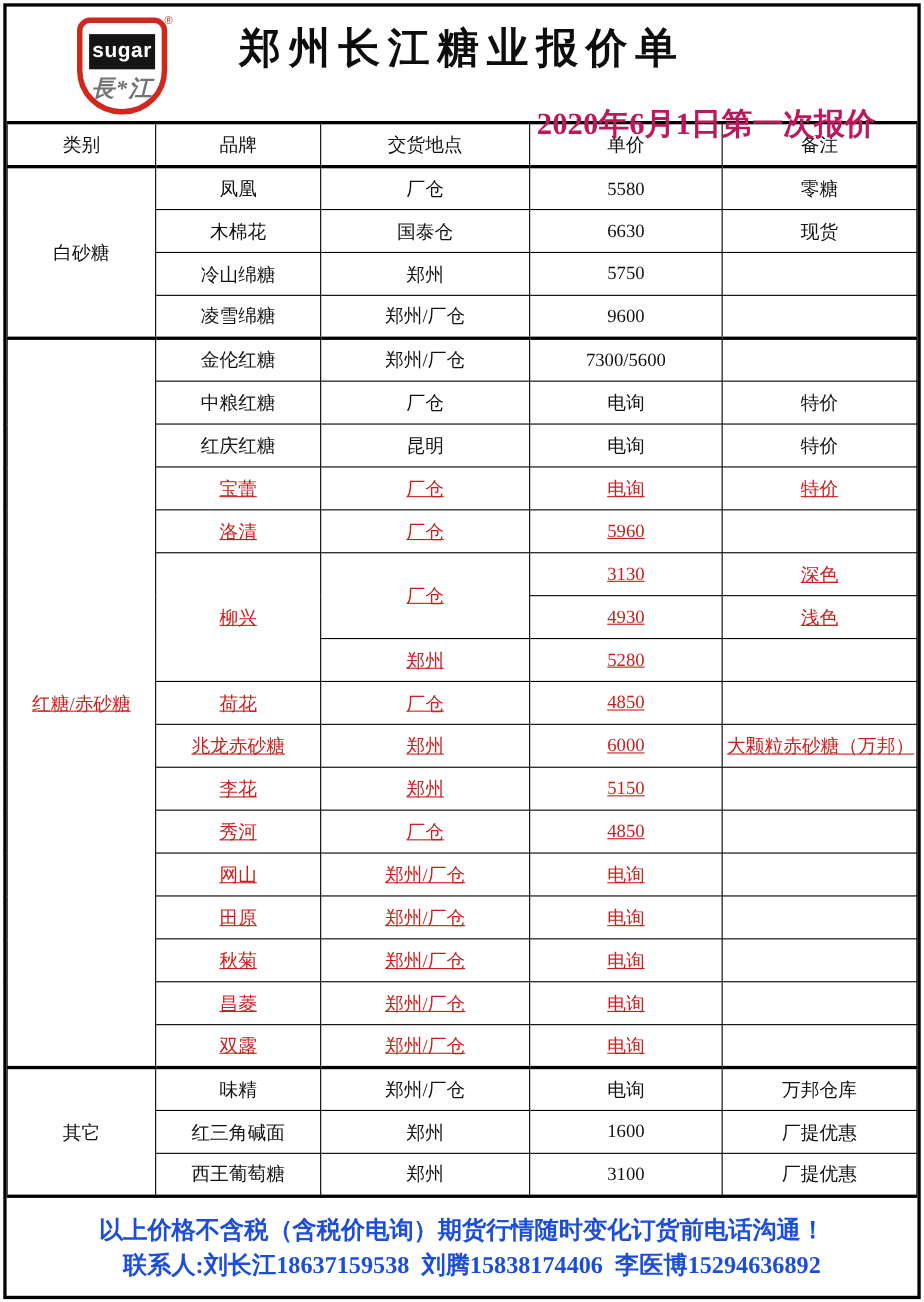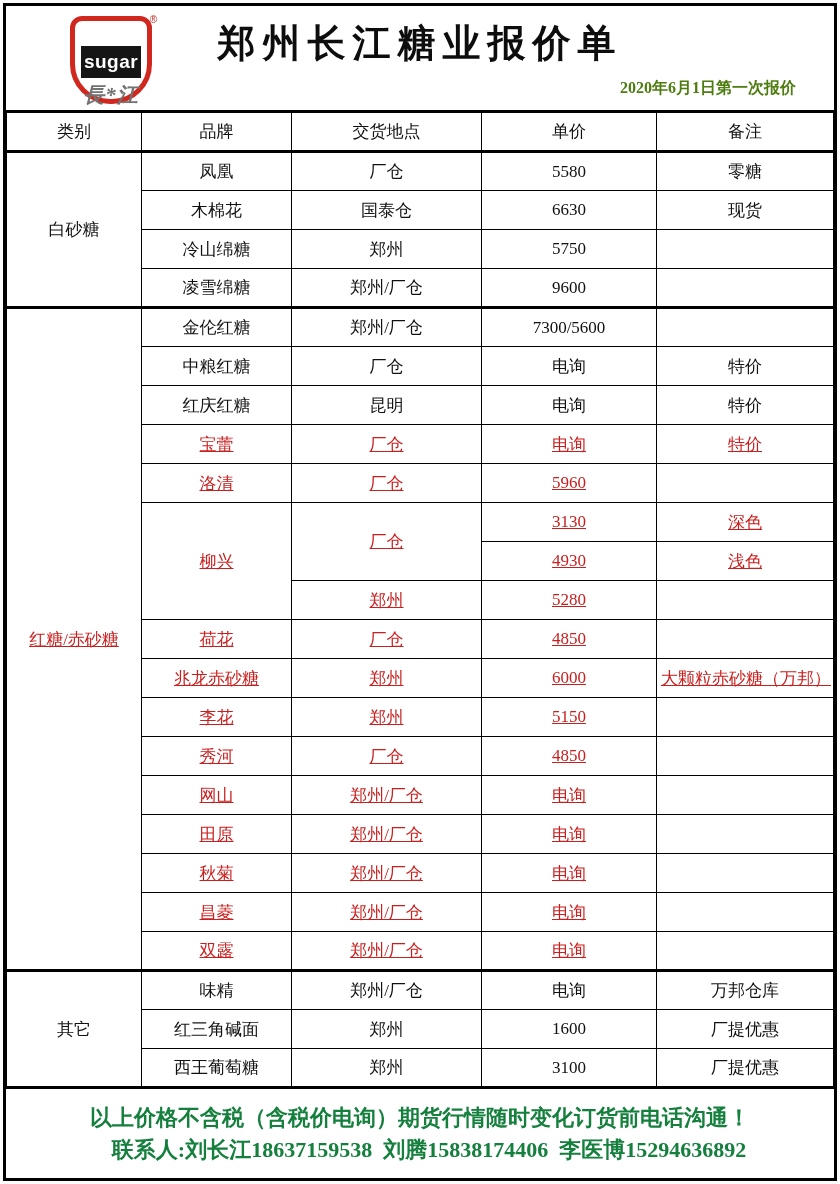--- a/index.html
+++ b/index.html
@@ -24,59 +24,59 @@
   .logo{
     position:absolute;left:64px;top:10px;
     width:72px;height:78px;
     border:5px solid var(--logo-red);
     border-radius:12px 12px 40px 40px;
     background:#fff;
   }
   .logo-reg{position:absolute;right:-10px;top:-7px;color:var(--logo-red);
     font-size:10px;font-family:"Liberation Sans",sans-serif;}
   .logo-black{
-    margin:25px auto 0;width:60px;height:32px;background:#151515;
+    margin:10px auto 0;width:60px;height:32px;background:#151515;
     display:flex;align-items:center;justify-content:center;
     color:#fff;font-family:"Liberation Sans",sans-serif;
     font-weight:bold;font-size:19px;letter-spacing:0.5px;
   }
   .logo-cn{
     text-align:center;margin-top:3px;
     font-size:21px;font-weight:bold;font-style:italic;
     color:#737373;letter-spacing:1px;
   }
   .title{
     margin:0;padding-top:12px;text-align:center;
     font-size:38px;font-weight:bold;letter-spacing:7px;
     color:#0d0d0d;white-space:nowrap;
   }
   .dateline{
-    position:absolute;right:38px;top:72px;
-    font-size:16px;font-weight:bold;color:#4d7c0f;white-space:nowrap;
+    position:absolute;right:38px;top:88px;
+    font-size:28px;font-weight:bold;color:#be185d;white-space:nowrap;
   }
   
   table.price{
     border-collapse:collapse;table-layout:fixed;width:100%;flex:none;
     border-top:3px solid var(--border-black);
     border-bottom:3px solid var(--border-black);
   }
   table.price td,table.price th{
     border:1.5px solid var(--border-black);
     text-align:center;vertical-align:middle;
     font-size:17px;font-weight:normal;
     padding:0 4px;overflow:hidden;white-space:nowrap;
   }
   table.price tr{height:39px;}
   table.price tr.head{height:40px;}
   tr.sec>td{border-top:3px solid var(--border-black);}
   .red, tr.redrow>td{color:var(--red-text);text-decoration:underline;}
   
   .ftr{
     flex:1;display:flex;flex-direction:column;justify-content:center;
-    text-align:center;font-weight:bold;color:#15803d;
+    text-align:center;font-weight:bold;color:#1d4ed8;
   }
   .ftr .l1{font-size:22px;line-height:1.45;white-space:pre-wrap;}
   .ftr .l2{font-size:22px;line-height:1.45;white-space:pre-wrap;margin-left:18px;}
 </style>
 </head>
 <body>
 
 <div class="page">
 
   <div class="hdr">

